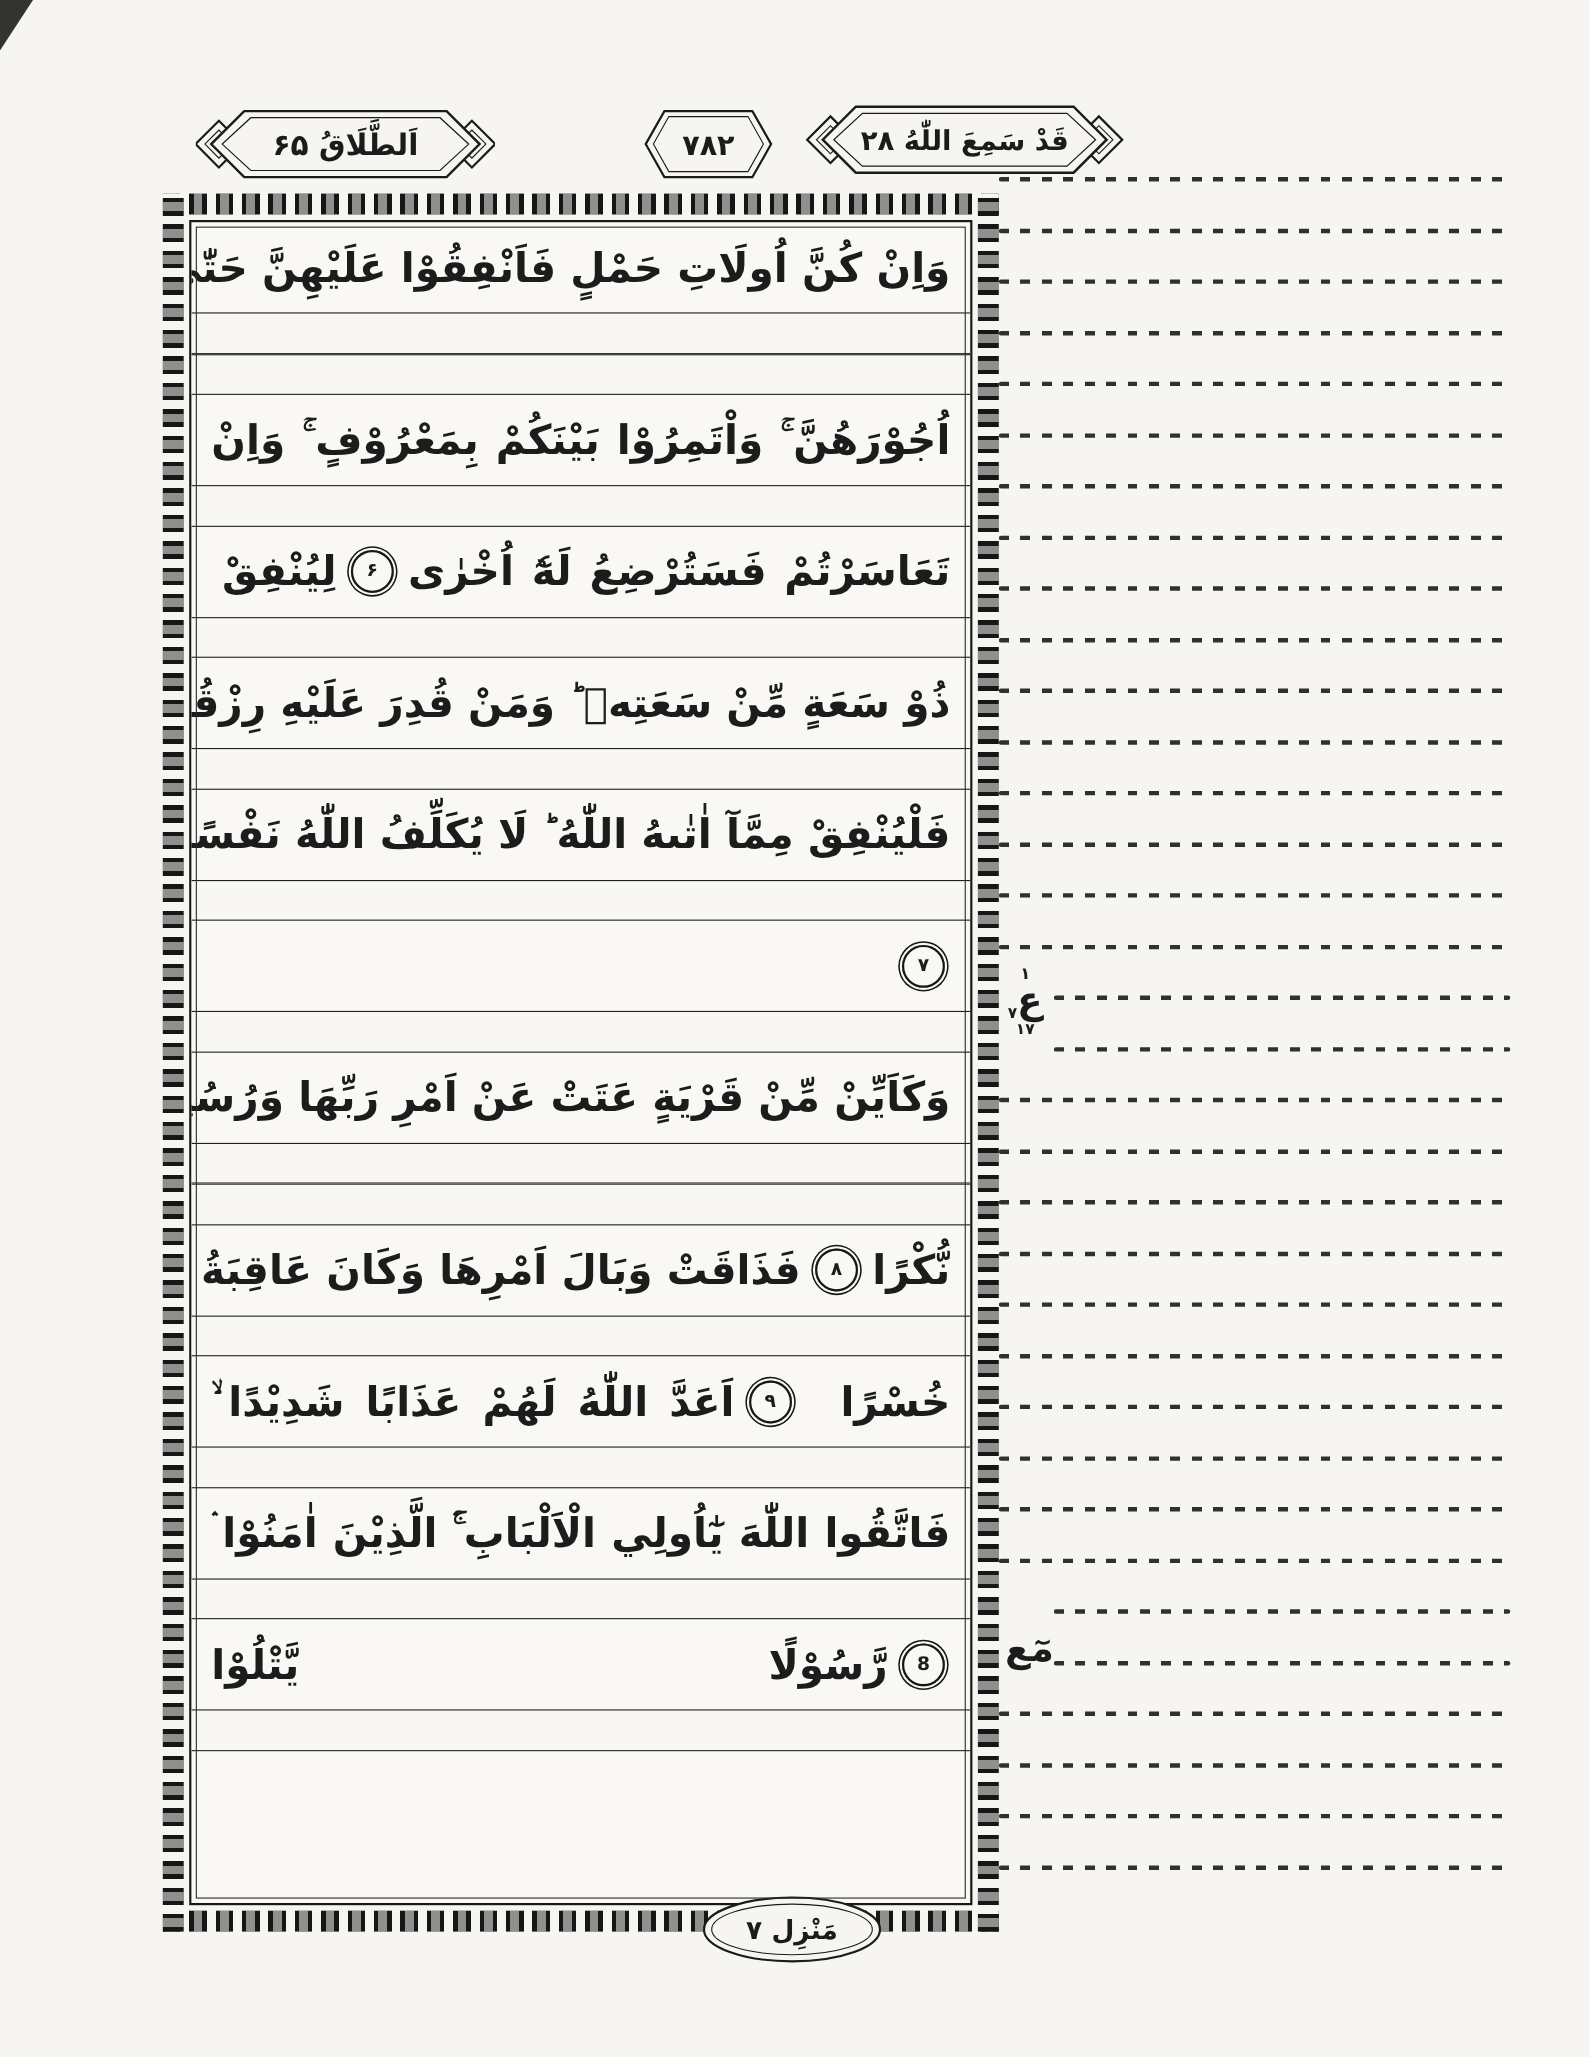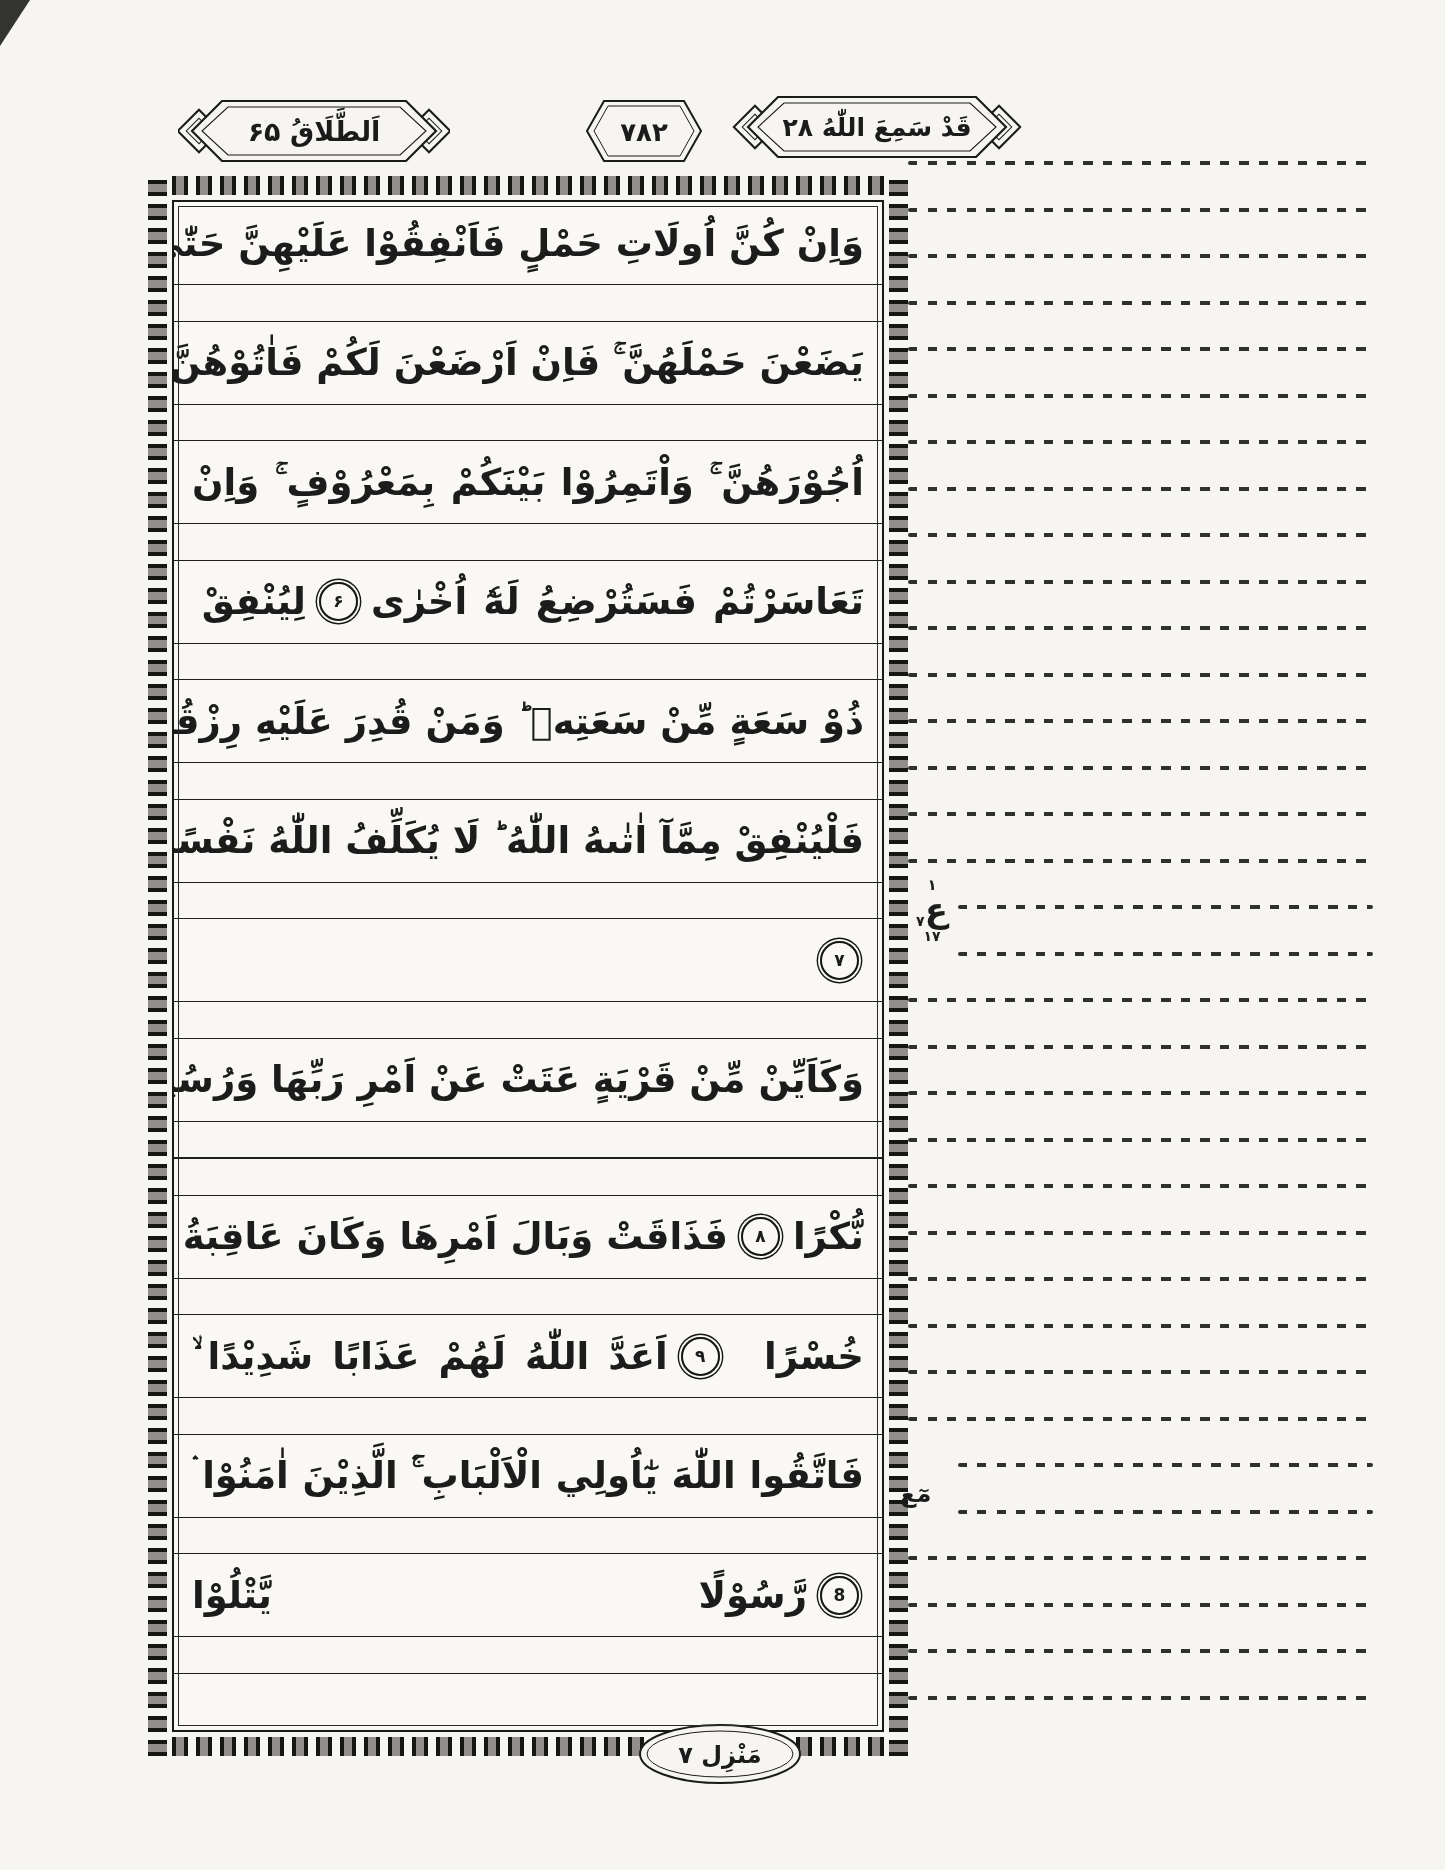--- a/index.html
+++ b/index.html
@@ -61,22 +61,22 @@
   .ruku-marker{
     position:absolute;left:908px;top:878px;width:48px;
     display:flex;flex-direction:column;align-items:center;line-height:1;
     font-weight:bold;
   }
   .ruku-marker .r-top{font-size:15px;}
   .ruku-marker .r-mid{font-size:34px;direction:rtl;}
   .ruku-marker .r-side{font-size:14px;vertical-align:-4px;}
   .ruku-marker .r-bot{font-size:14px;margin-top:1px;}
   .muanaqa{
-    position:absolute;left:900px;top:1482px;width:58px;text-align:left;
-    font-size:24px;font-weight:bold;direction:rtl;line-height:1;
+    position:absolute;left:900px;top:1482px;width:58px;text-align:right;
+    font-size:34px;font-weight:bold;direction:rtl;line-height:1;
   }
   
   .wlayer{position:absolute;left:0;top:0;width:1445px;height:1870px;pointer-events:none;}
   .wline{
     position:absolute;left:908px;width:465px;height:4px;
     background:repeating-linear-gradient(90deg,#303030 0 9px,transparent 9px 19.5px);
     border-radius:2px;
   }
   .wline.short{left:958px;width:415px;}
   
@@ -124,23 +124,20 @@
   <div class="chain top"></div>
   <div class="chain bottom"></div>
   <div class="chain v left"></div>
   <div class="chain v right"></div>
   <div class="inner-box">
     <div class="rows">
         <div class="row-text">
           <span class="seg">وَاِنْ كُنَّ اُولَاتِ حَمْلٍ فَاَنْفِقُوْا عَلَيْهِنَّ حَتّٰى</span>
         </div>
         <div class="row-gap"></div>
-        <div class="row-text">
-          <span class="seg">يَضَعْنَ حَمْلَهُنَّ ۚ فَاِنْ اَرْضَعْنَ لَكُمْ فَاٰتُوْهُنَّ</span>
-        </div>
         <div class="row-gap"></div>
         <div class="row-text">
           <span class="seg">اُجُوْرَهُنَّ ۚ وَاْتَمِرُوْا بَيْنَكُمْ بِمَعْرُوْفٍ ۚ وَاِنْ</span>
         </div>
         <div class="row-gap"></div>
         <div class="row-text">
           <span class="seg">تَعَاسَرْتُمْ فَسَتُرْضِعُ لَهٗٓ اُخْرٰى</span>
           <span class="ayah">۶</span>
           <span class="seg">لِيُنْفِقْ</span>
         </div>

